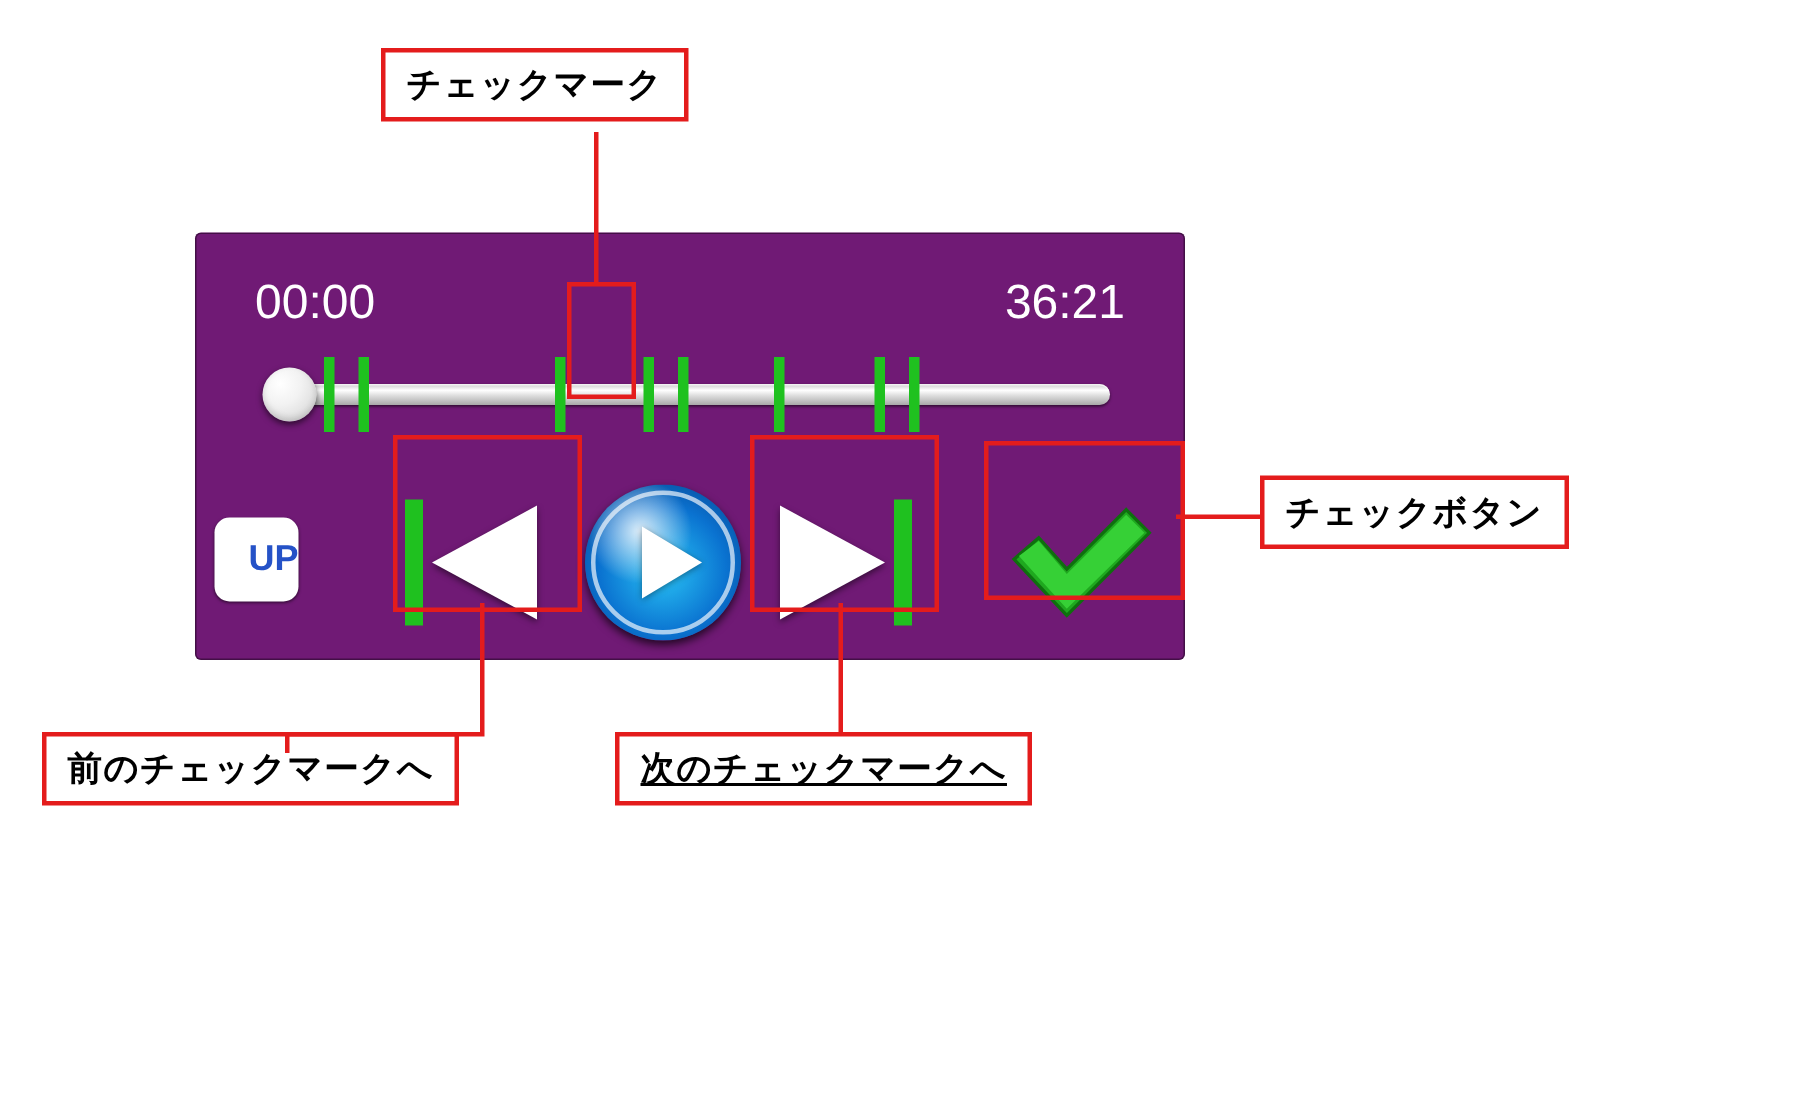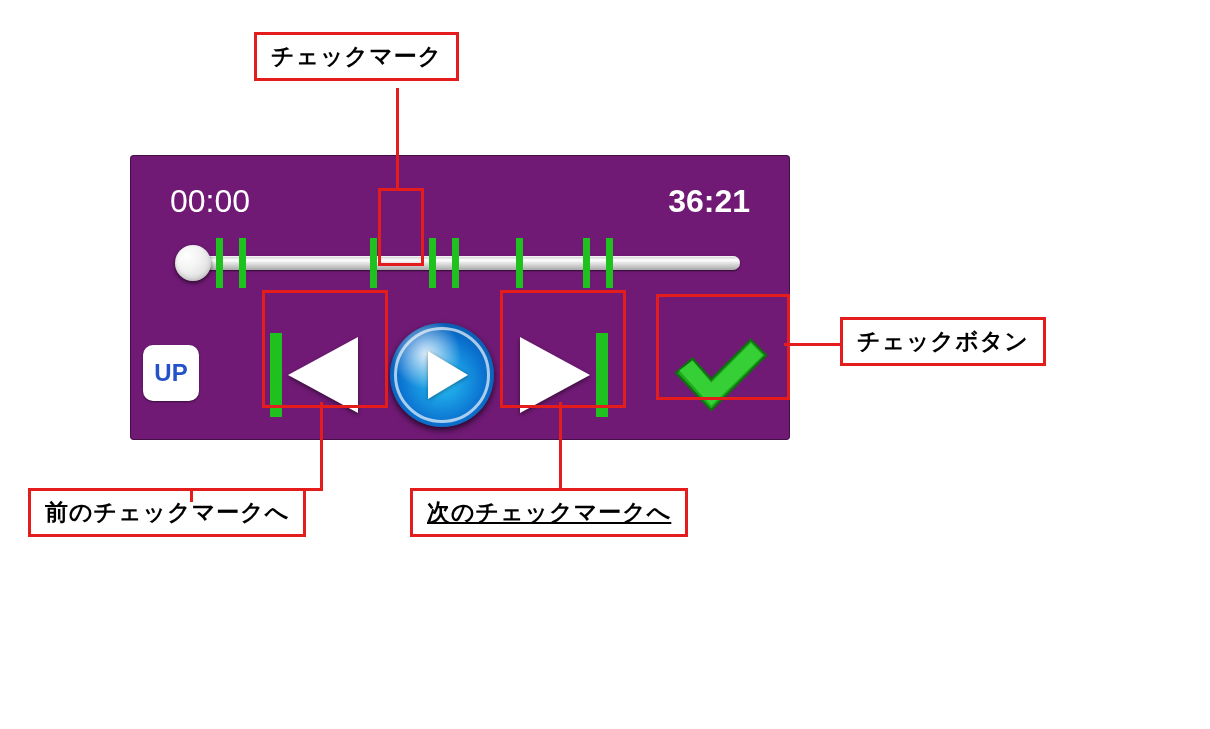--- a/index.html
+++ b/index.html
@@ -111,21 +111,21 @@
     left: 13px;
     top: 20px;
     width: 56px;
     height: 56px;
     background: #ffffff;
     border-radius: 10px;
     color: #2552c7;
     font-weight: 800;
     font-size: 24px;
     font-family: "Helvetica Neue", Arial, sans-serif;
-    text-align: center;
+    text-align: right;
     line-height: 56px;
     box-shadow: 0 1px 2px rgba(0,0,0,0.5);
   }
 
   
   .navbtn {
     position: absolute;
     top: 0;
     width: 100px;
     height: 100px;
@@ -204,21 +204,21 @@
     height: 94px;
   }
   #check-btn svg { width: 100%; height: 100%; }
 </style>
 </head>
 <body>
 
 <div id="player">
 
   <div class="time" style="left:40px;">00:00</div>
-  <div class="time" style="right:40px;font-weight:bold;">36:21</div>
+  <div class="time" style="right:40px;">36:21</div>
 
   <div id="track">
     <div class="bar"></div>
 
     <div class="thumb"></div>
   <div class="mark" style="left: 6.5%;"></div>
       <div class="mark" style="left: 10.5%;"></div>
       <div class="mark" style="left: 34%;"></div>
       <div class="mark" style="left: 44.5%;"></div>
       <div class="mark" style="left: 48.5%;"></div>

